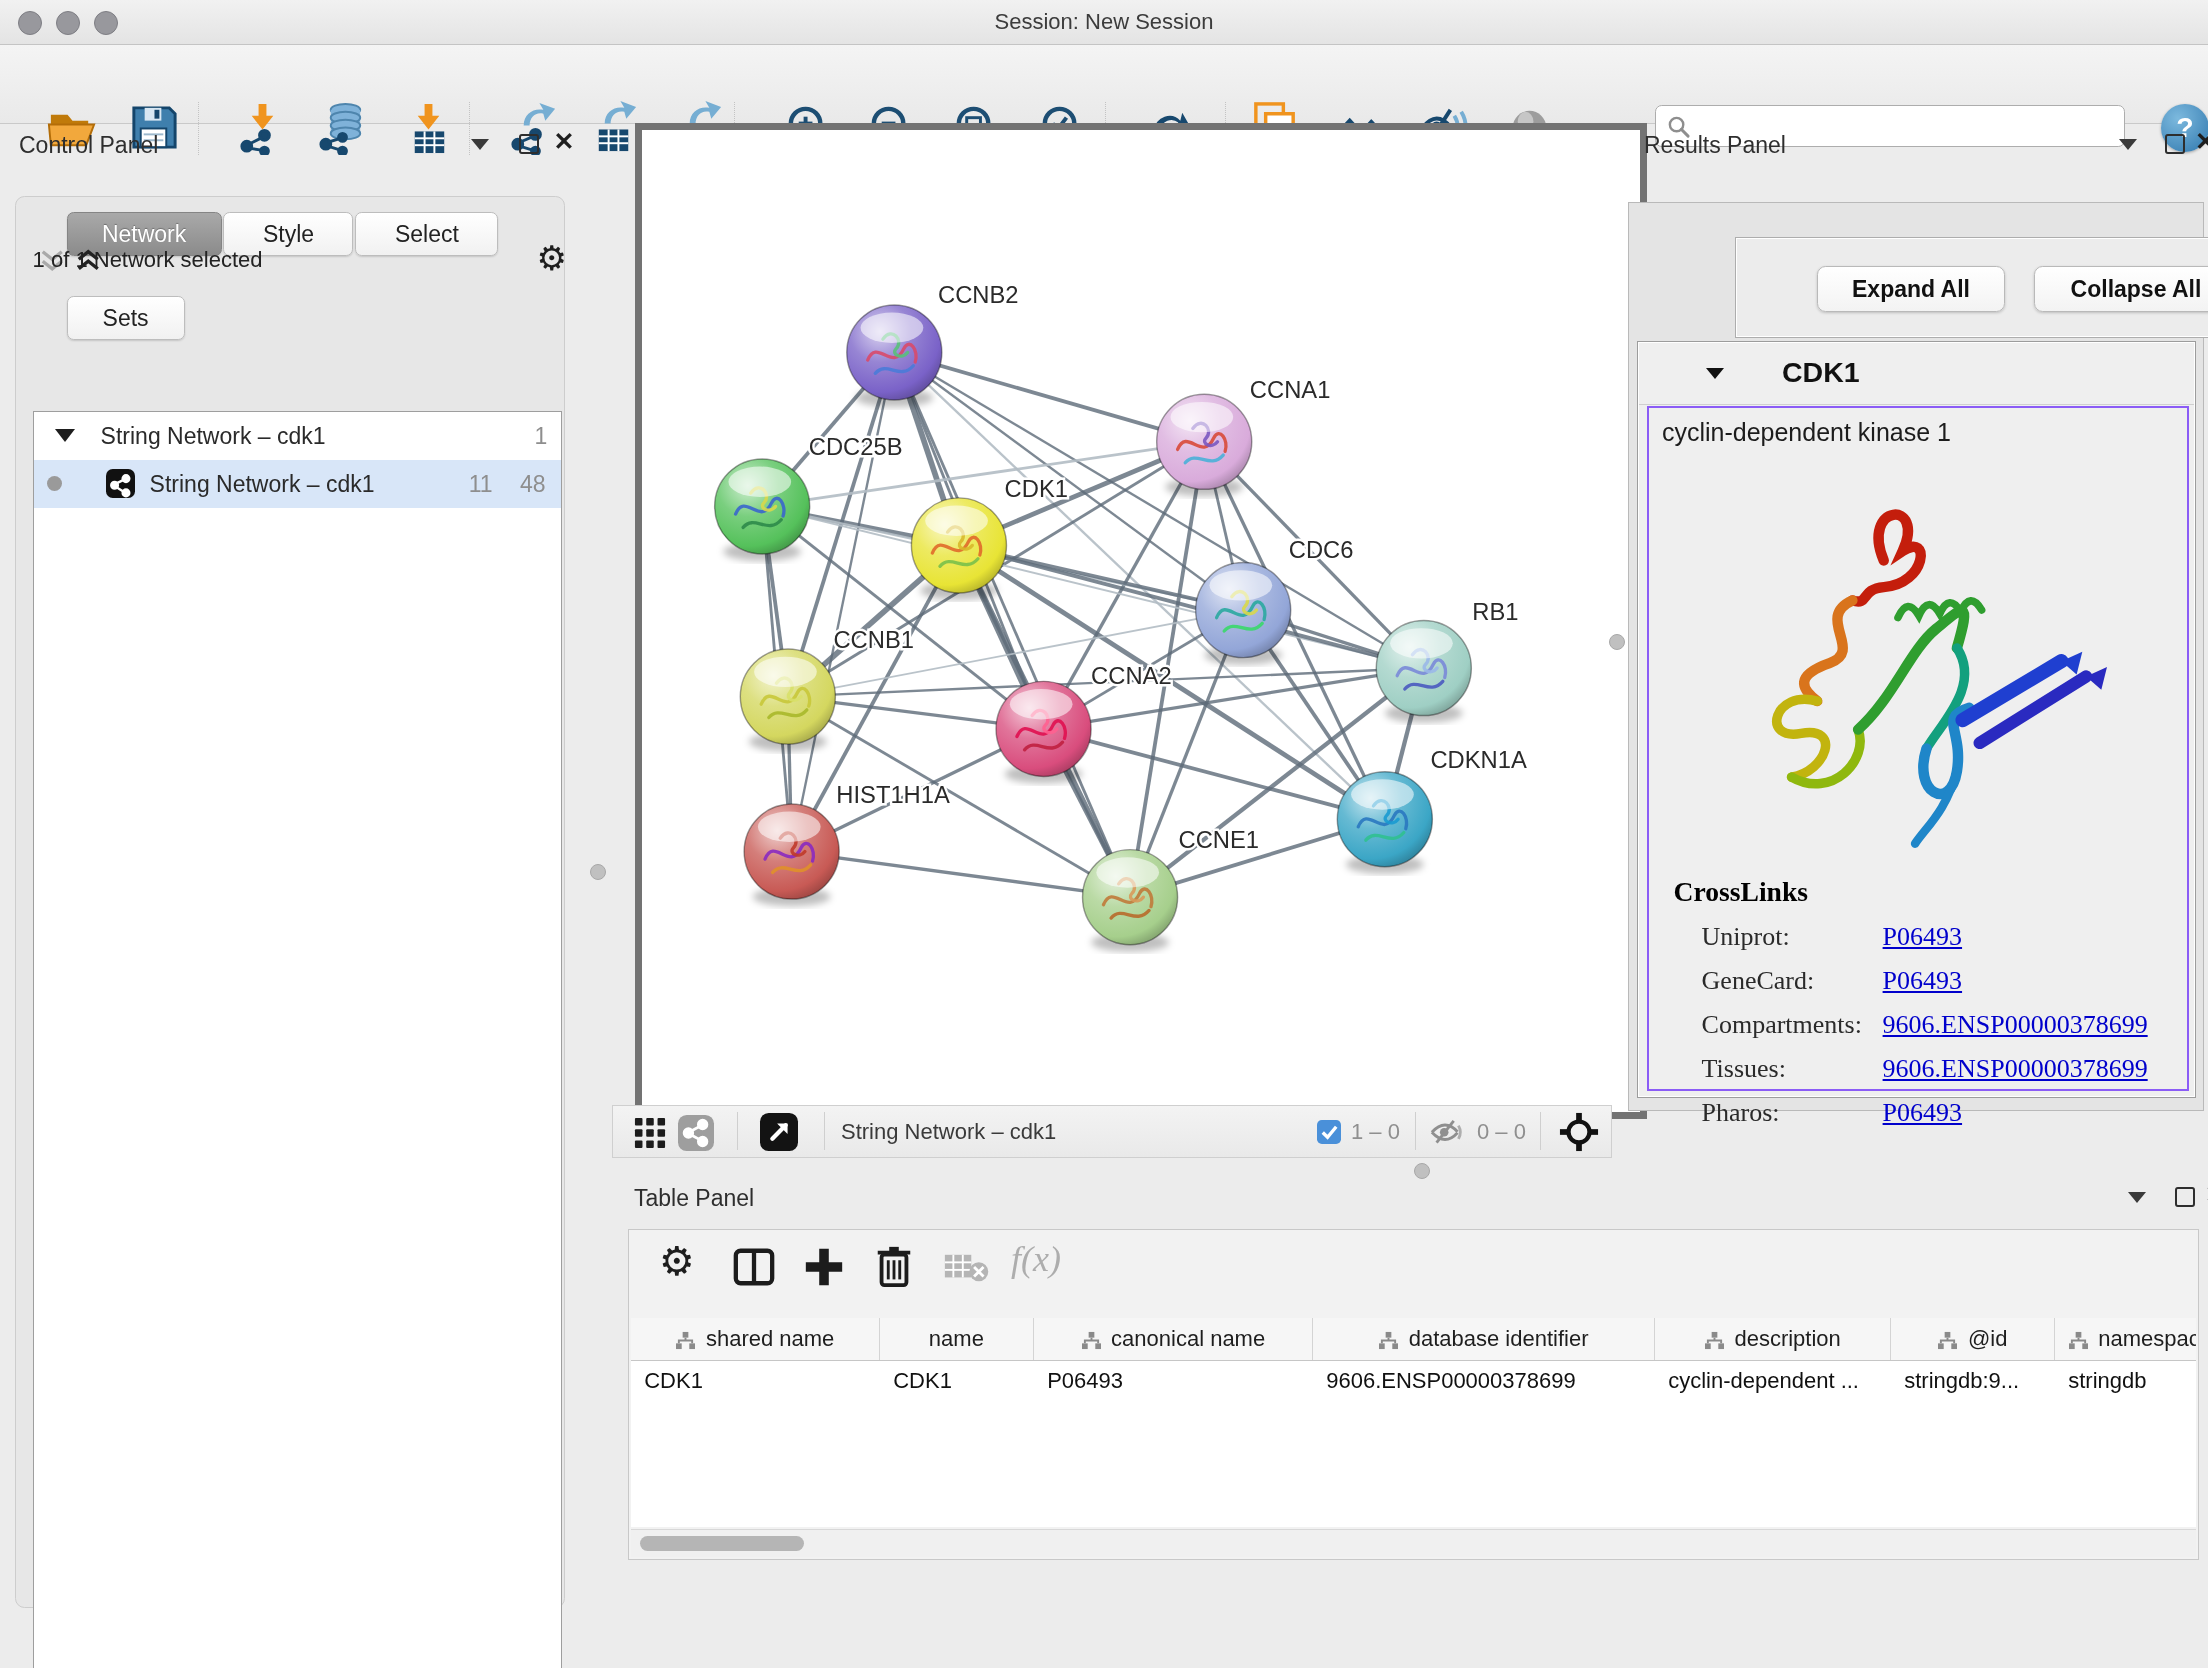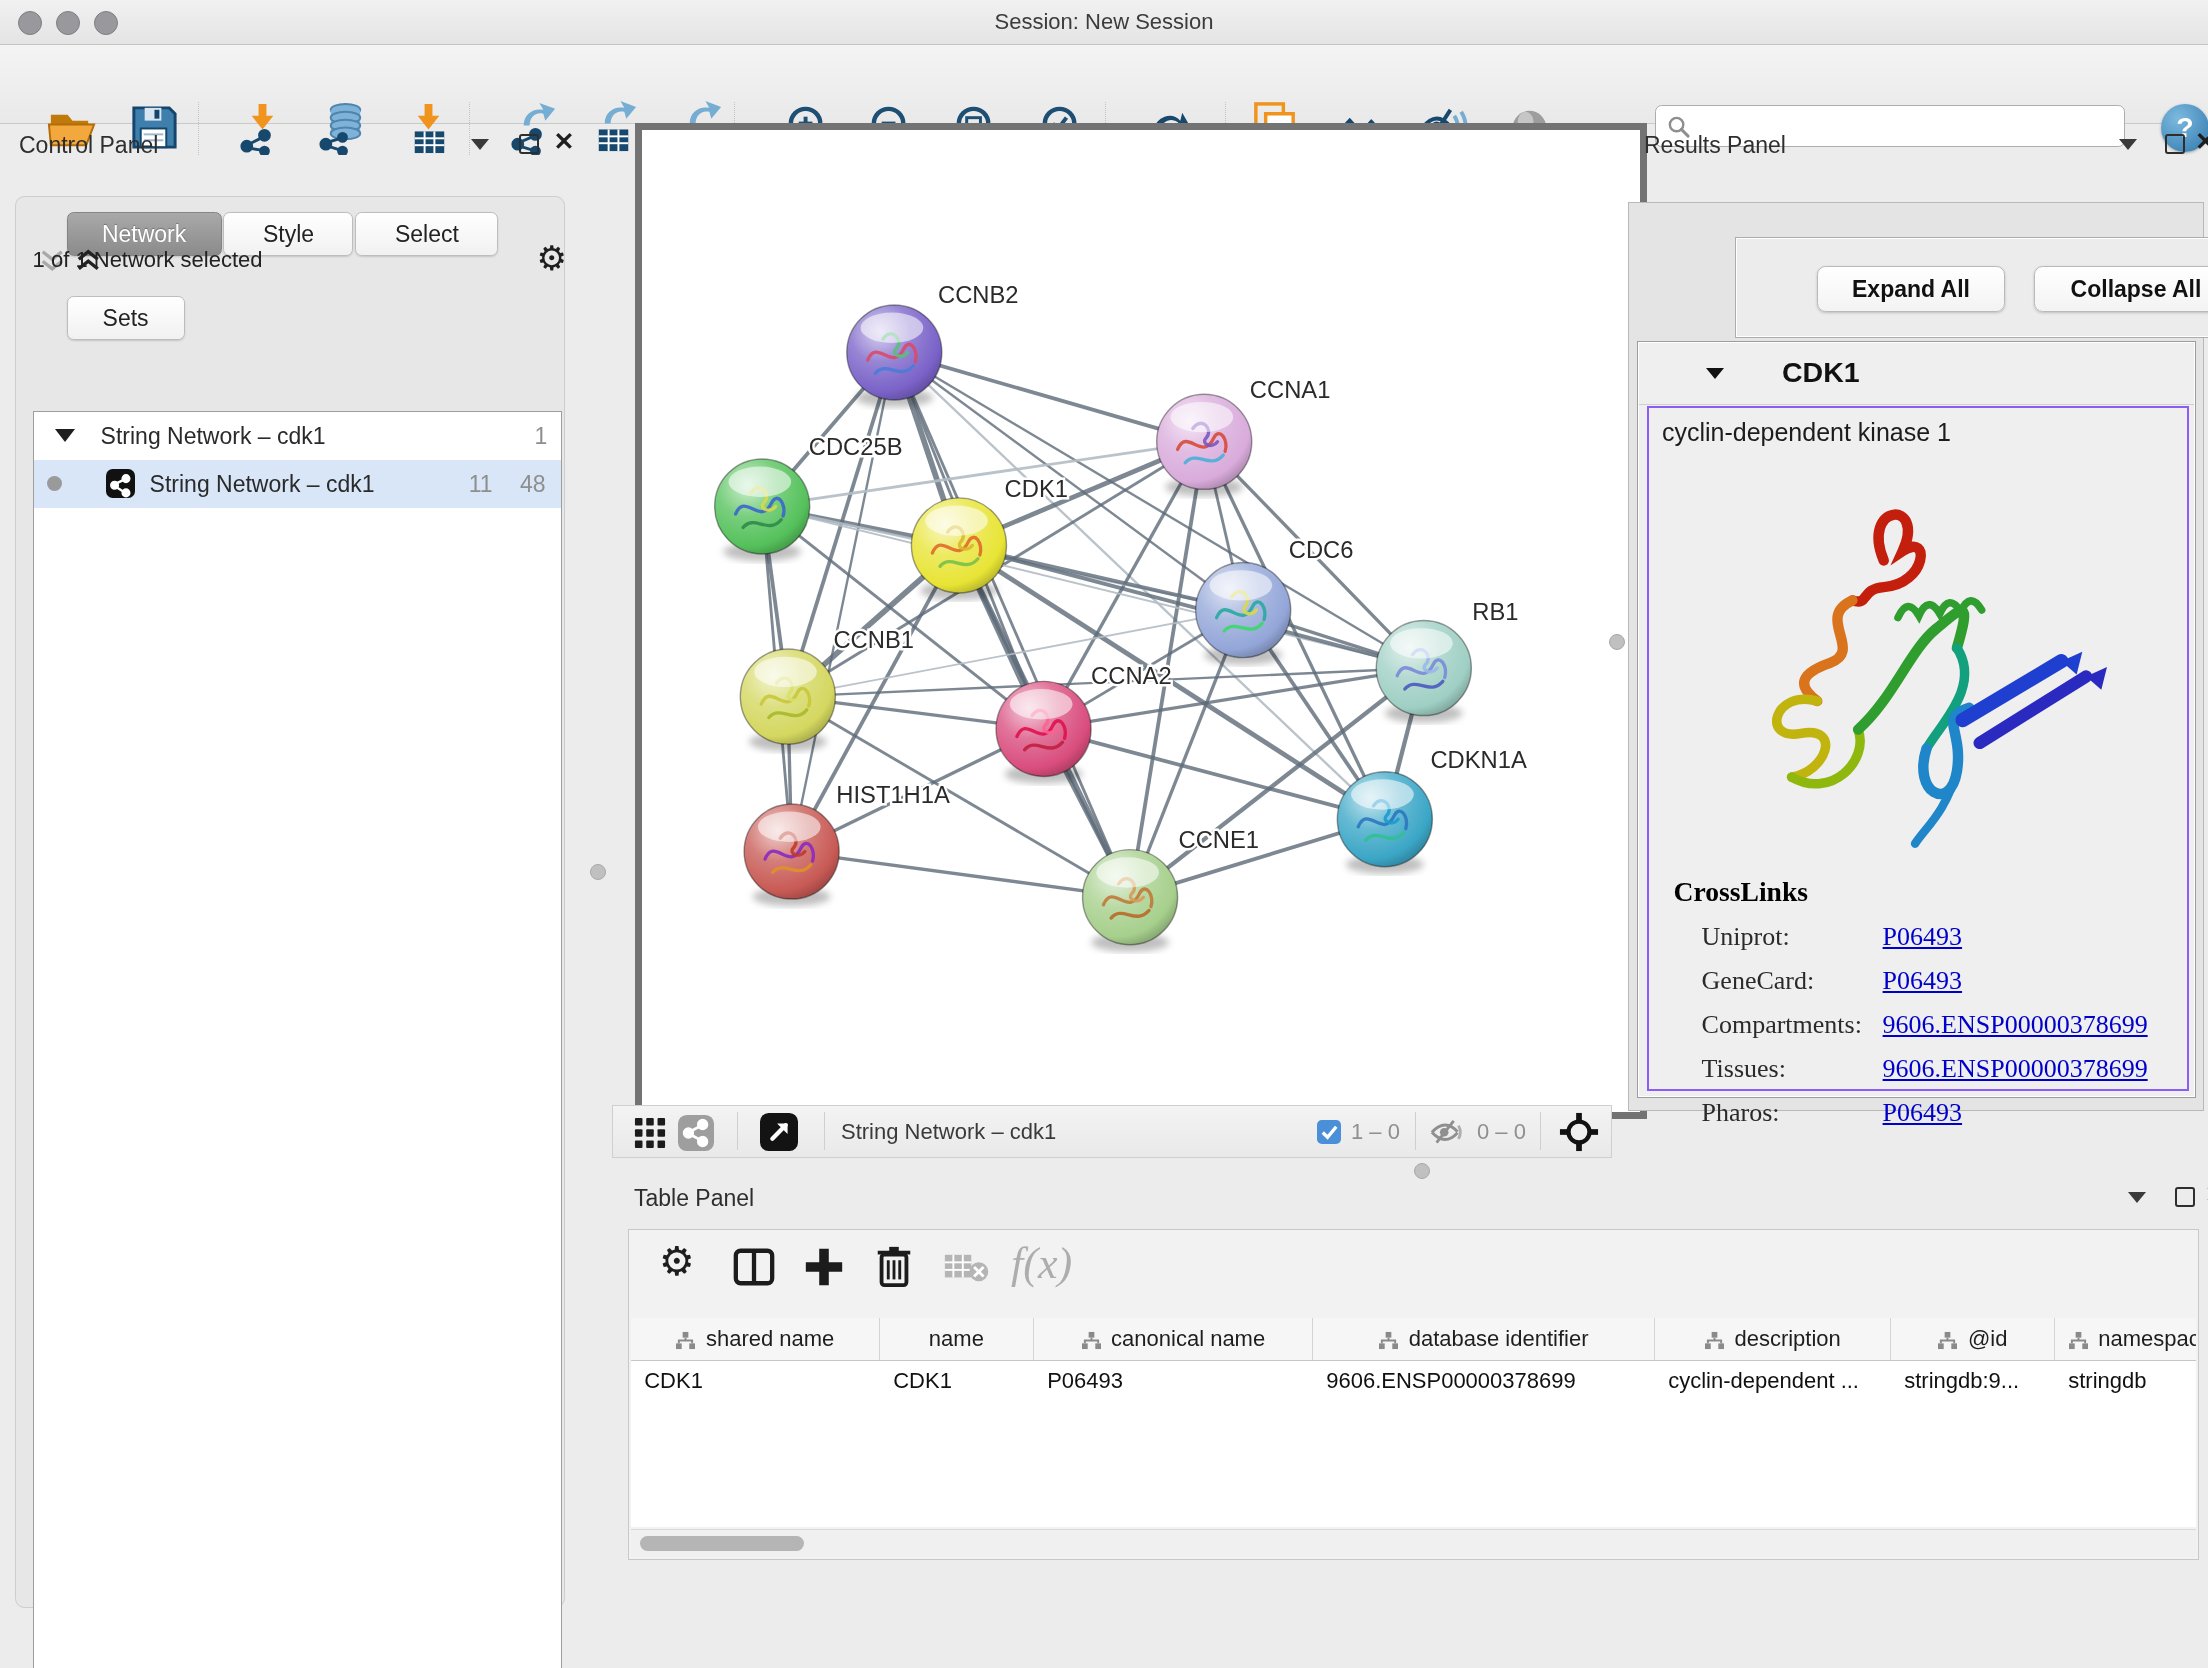--- a/index.html
+++ b/index.html
@@ -650,21 +650,21 @@
       <rect x="2" y="4" width="28" height="24" fill="#b5b5b5"></rect>
       <g stroke="#fff" stroke-width="2">
           <line x1="2" y1="12" x2="30" y2="12"></line>
           <line x1="2" y1="20" x2="30" y2="20"></line>
       <line x1="11" y1="4" x2="11" y2="28"></line>
           <line x1="21" y1="4" x2="21" y2="28"></line>
         </g>
       <circle cx="38" cy="22" r="10" fill="#b5b5b5"></circle>
       <path d="M33 17l10 10M43 17l-10 10" stroke="#fff" stroke-width="3"></path>
     </svg>
-    <span class="abs" style="left:382px;top:7.6px;font-size:44px;color:#adadad;font-style:italic;
+    <span class="abs" style="left:382px;top:7.6px;font-size:36px;color:#adadad;font-style:italic;
           font-family:'Liberation Serif',serif">f(x)</span>
     <div id="tbl">
       <div id="thead">
           <div class="th" style="left:0px;width:248px">
             <span style="height: 19px;"><svg width="21" height="19" viewBox="0 0 22 20">
                 <g fill="#8a8a8a">
                   <rect x="8" y="1" width="6" height="6"></rect>
                   <rect x="1" y="13" width="6" height="6"></rect>
                   <rect x="15" y="13" width="6" height="6"></rect>
                 </g>

